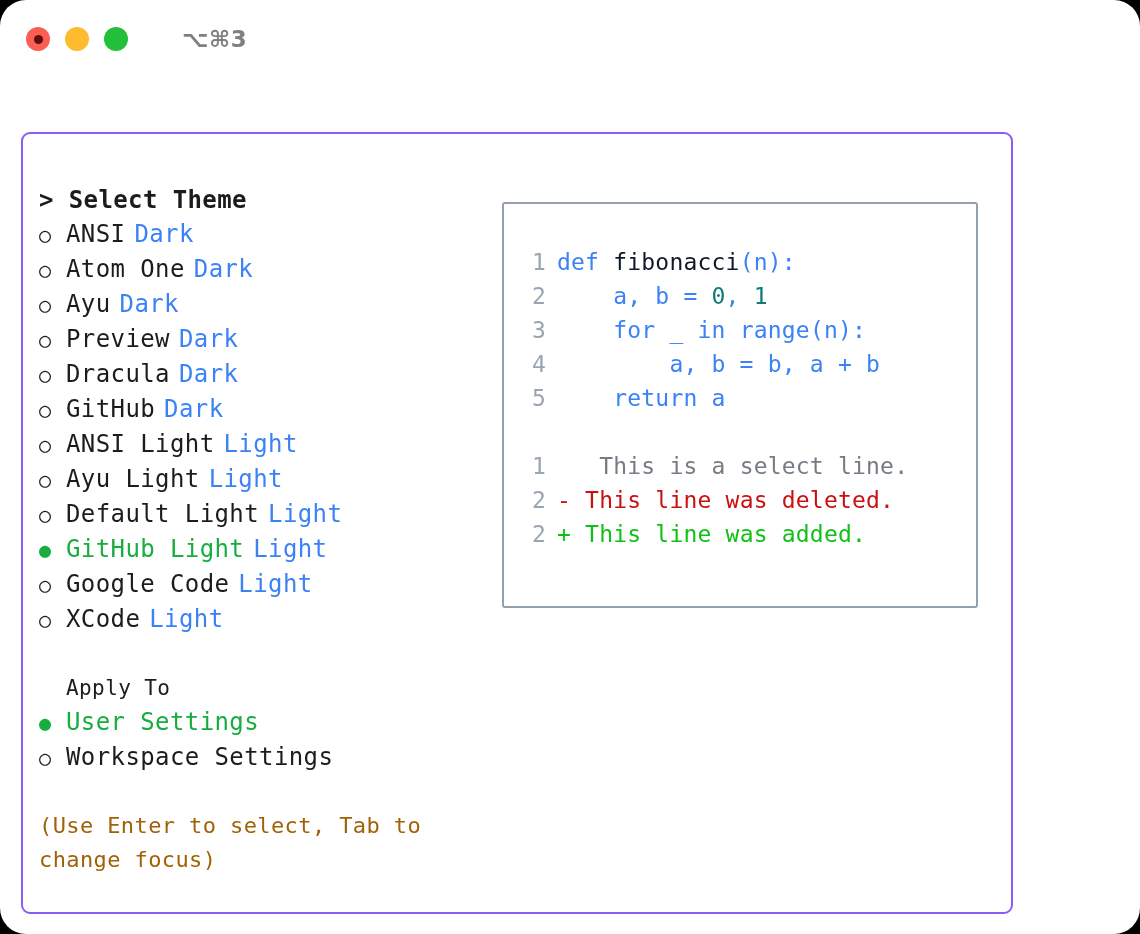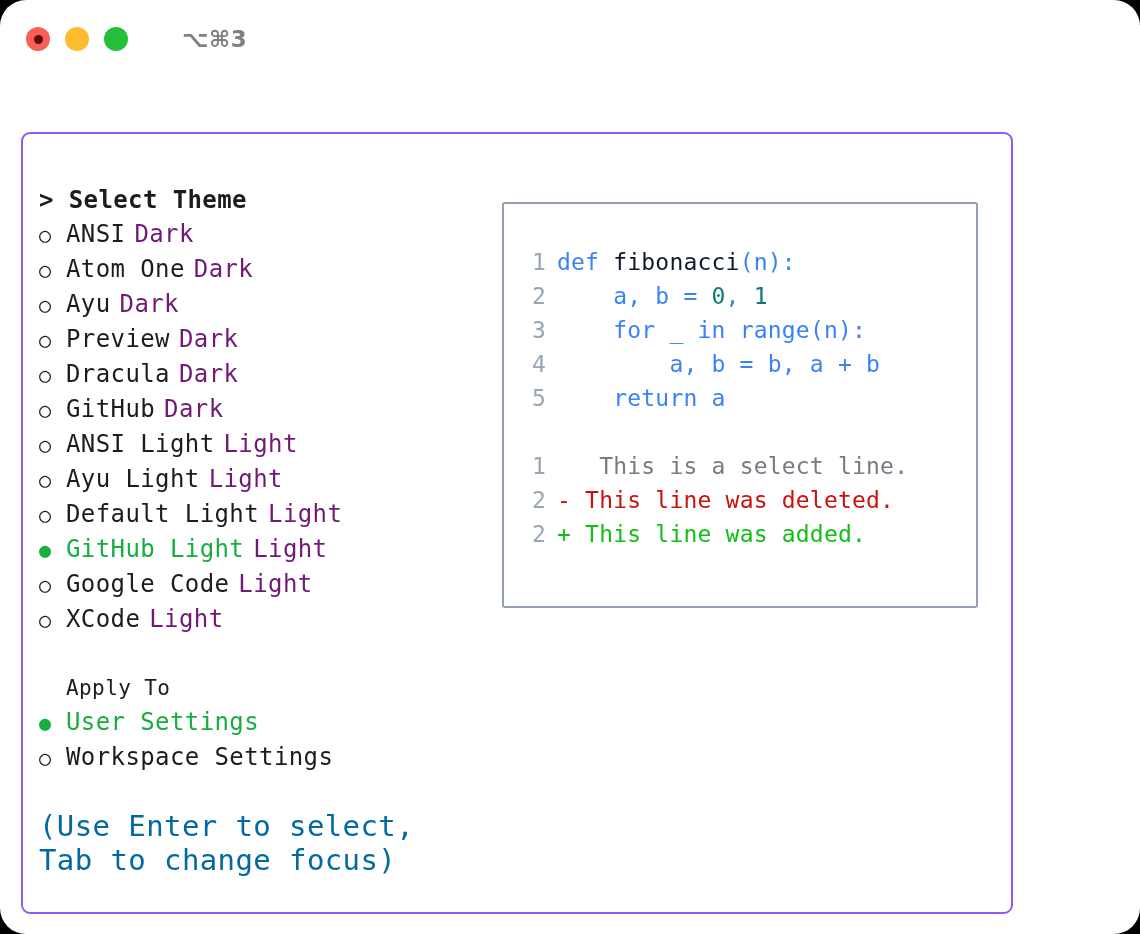--- a/index.html
+++ b/index.html
@@ -117,37 +117,37 @@
   }
   .opt-marker {
     width: 27px;
     flex: 0 0 27px;
     color: #1c1c1c;
     font-size: 20px;
   }
   .opt-row.selected .opt-marker { color: #17ad3f; font-size: 20px; }
   .opt-label  { color: #1c1c1c; text-align: center; }
   .opt-row.selected .opt-label { color: #17ad3f; }
-  .opt-suffix { color: #701a75; margin-left: 9px; }
+  .opt-suffix { color: #3b82f6; margin-left: 9px; }
 
   .apply-block { margin-top: 34px; }
   .apply-title {
     font-size: 21px;
     color: #1c1c1c;
     line-height: 34px;
     letter-spacing: 0.4px;
     padding-left: 27px;
     white-space: pre;
   }
 
   .hint {
     margin-top: 34px;
-    font-size: 29px;
-    line-height: 34px;
-    color: #0369a1;
+    font-size: 22px;
+    line-height: 34px;
+    color: #a16207;
     letter-spacing: 0.4px;
     width: 420px;
   }
 
   
   .right-col {
     position: absolute;
     left: 479px;
     top: 49px;
     width: 500px;

